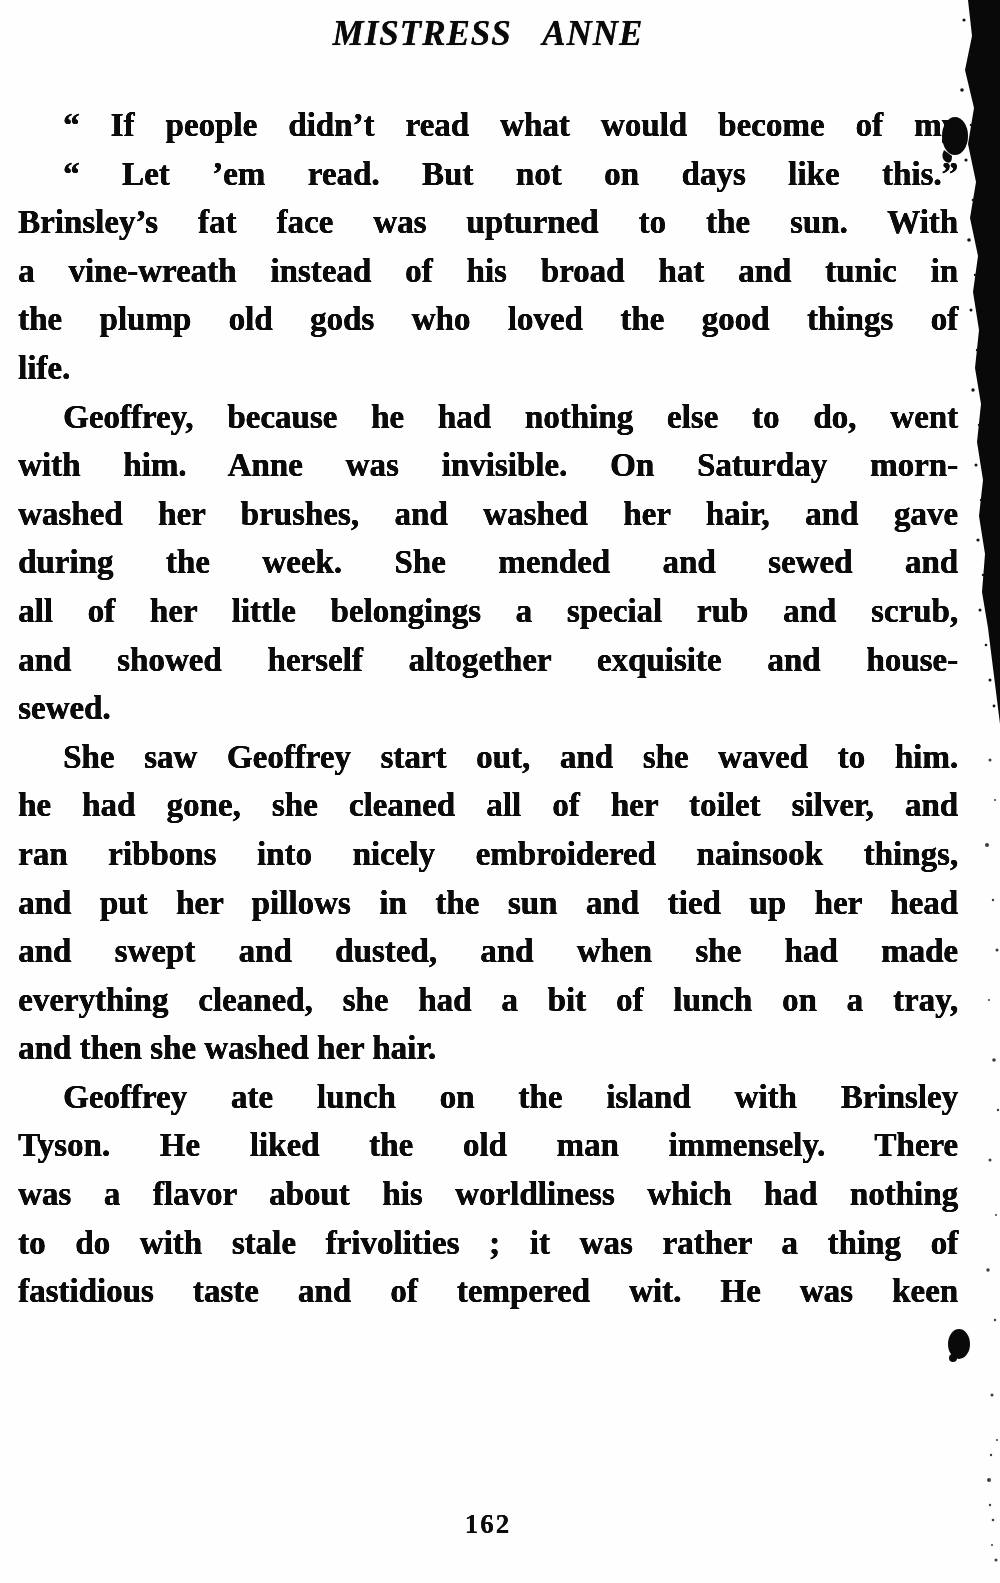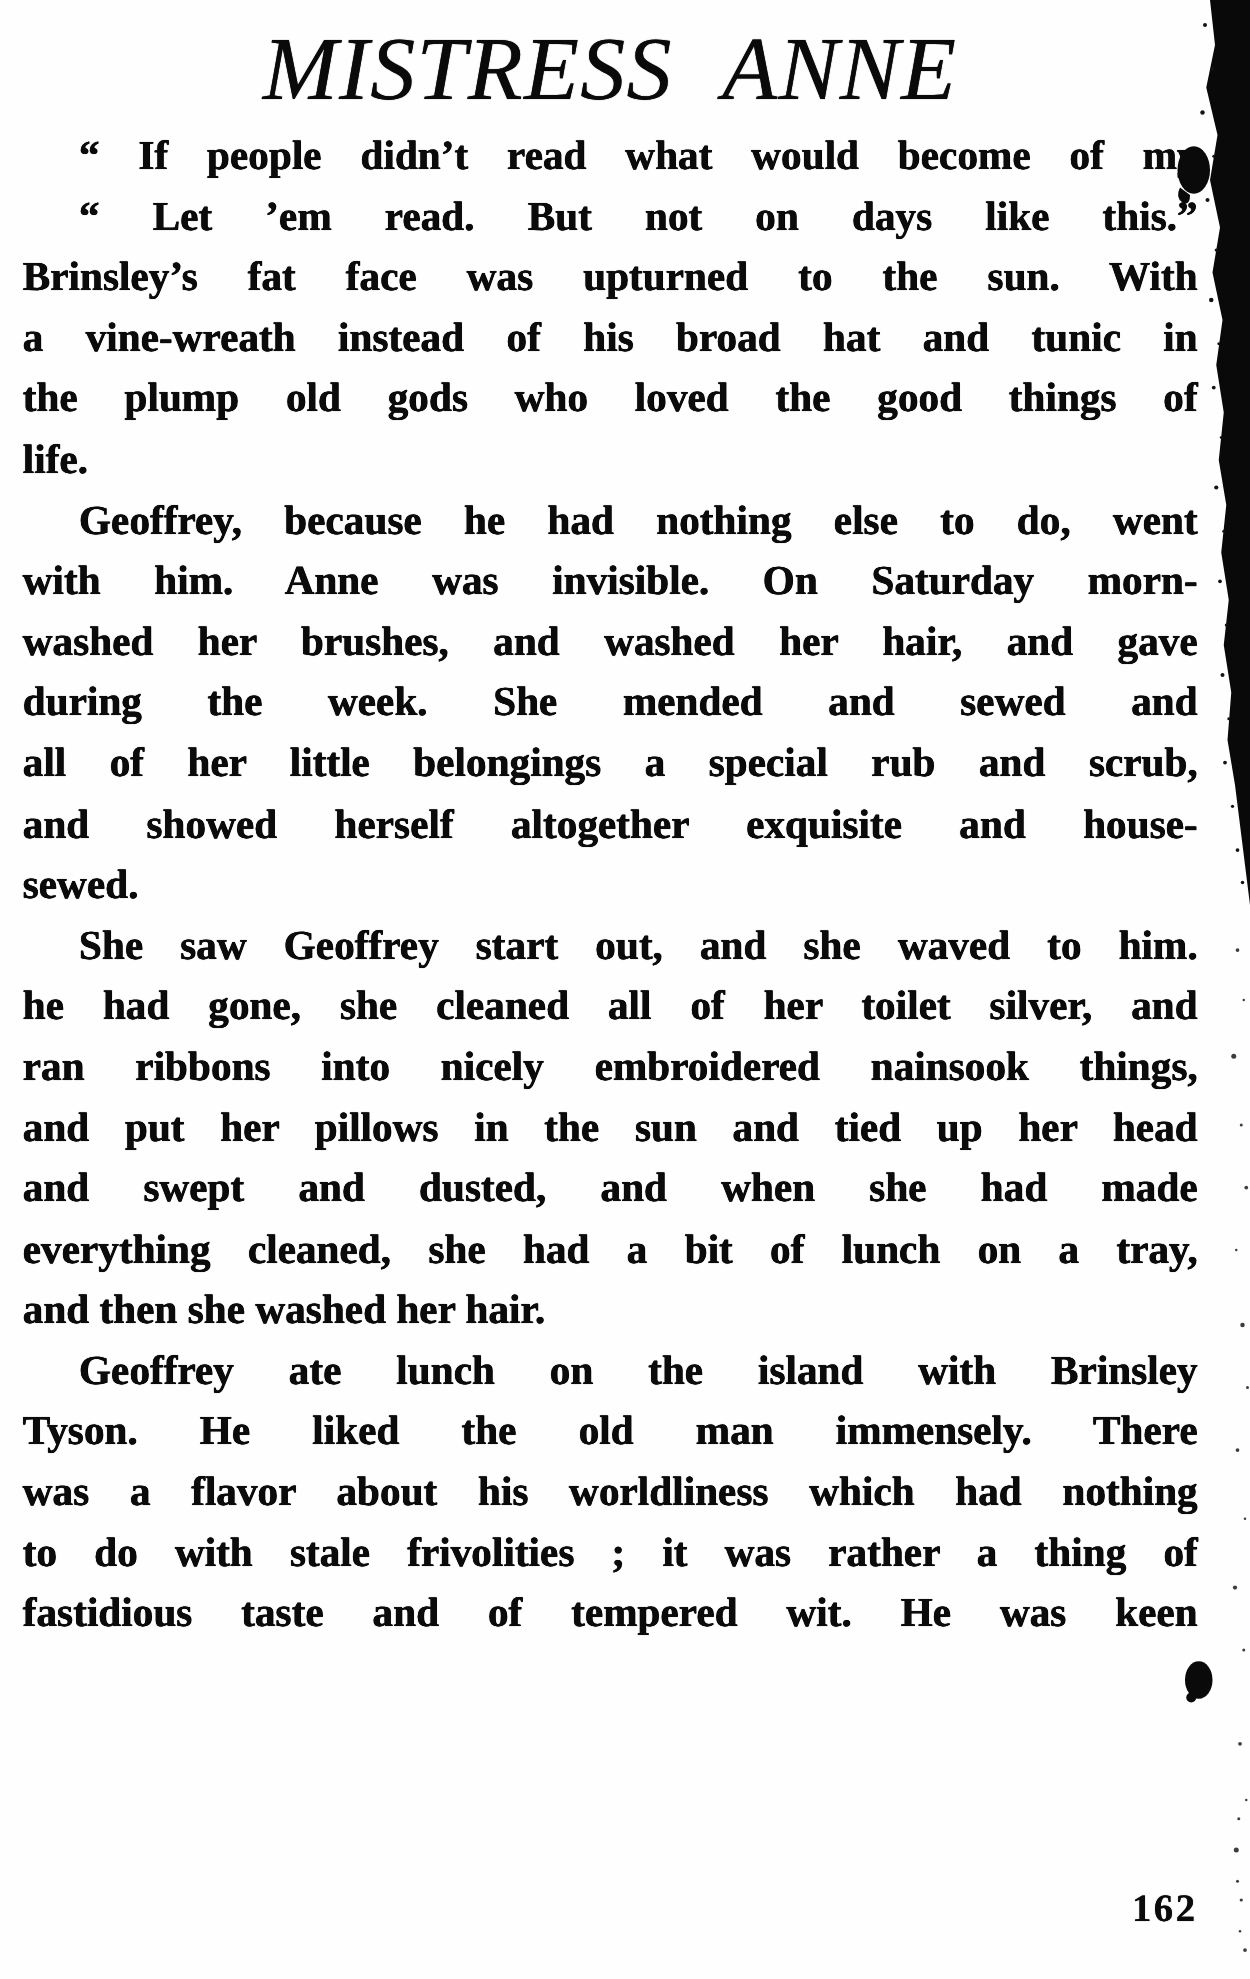--- a/index.html
+++ b/index.html
@@ -15,22 +15,22 @@
     overflow: hidden;
     font-family: "Liberation Serif", serif;
     color: #0b0b0b;
   }
   .title {
     position: absolute;
     top: 14px;
     left: 18px;
     width: 940px;
     text-align: center;
-    font-size: 72px;
-    font-weight: normal;
+    font-size: 35px;
+    font-weight: bold;
     font-style: italic;
     letter-spacing: 1px;
     word-spacing: 22px;
     color: #0a0a0a;
     text-shadow: 0 0 0.7px #000;
   }
   .body-text {
     position: absolute;
     top: 101px;
     left: 18px;
@@ -45,22 +45,22 @@
     text-align: justify;
     text-align-last: justify;
   }
   .line.indent { text-indent: 45px; }
   .line.para-end { text-align-last: left; }
   .page-number {
     position: absolute;
     top: 1509px;
     left: 18px;
     width: 940px;
-    text-align: right;
-    font-size: 31px;
+    text-align: center;
+    font-size: 27px;
     font-weight: bold;
     letter-spacing: 2px;
     text-shadow: 0 0 0.6px #000;
   }
   .edge-artifact {
     position: absolute;
     top: 0;
     right: 0;
     width: 60px;
     height: 1583px;

